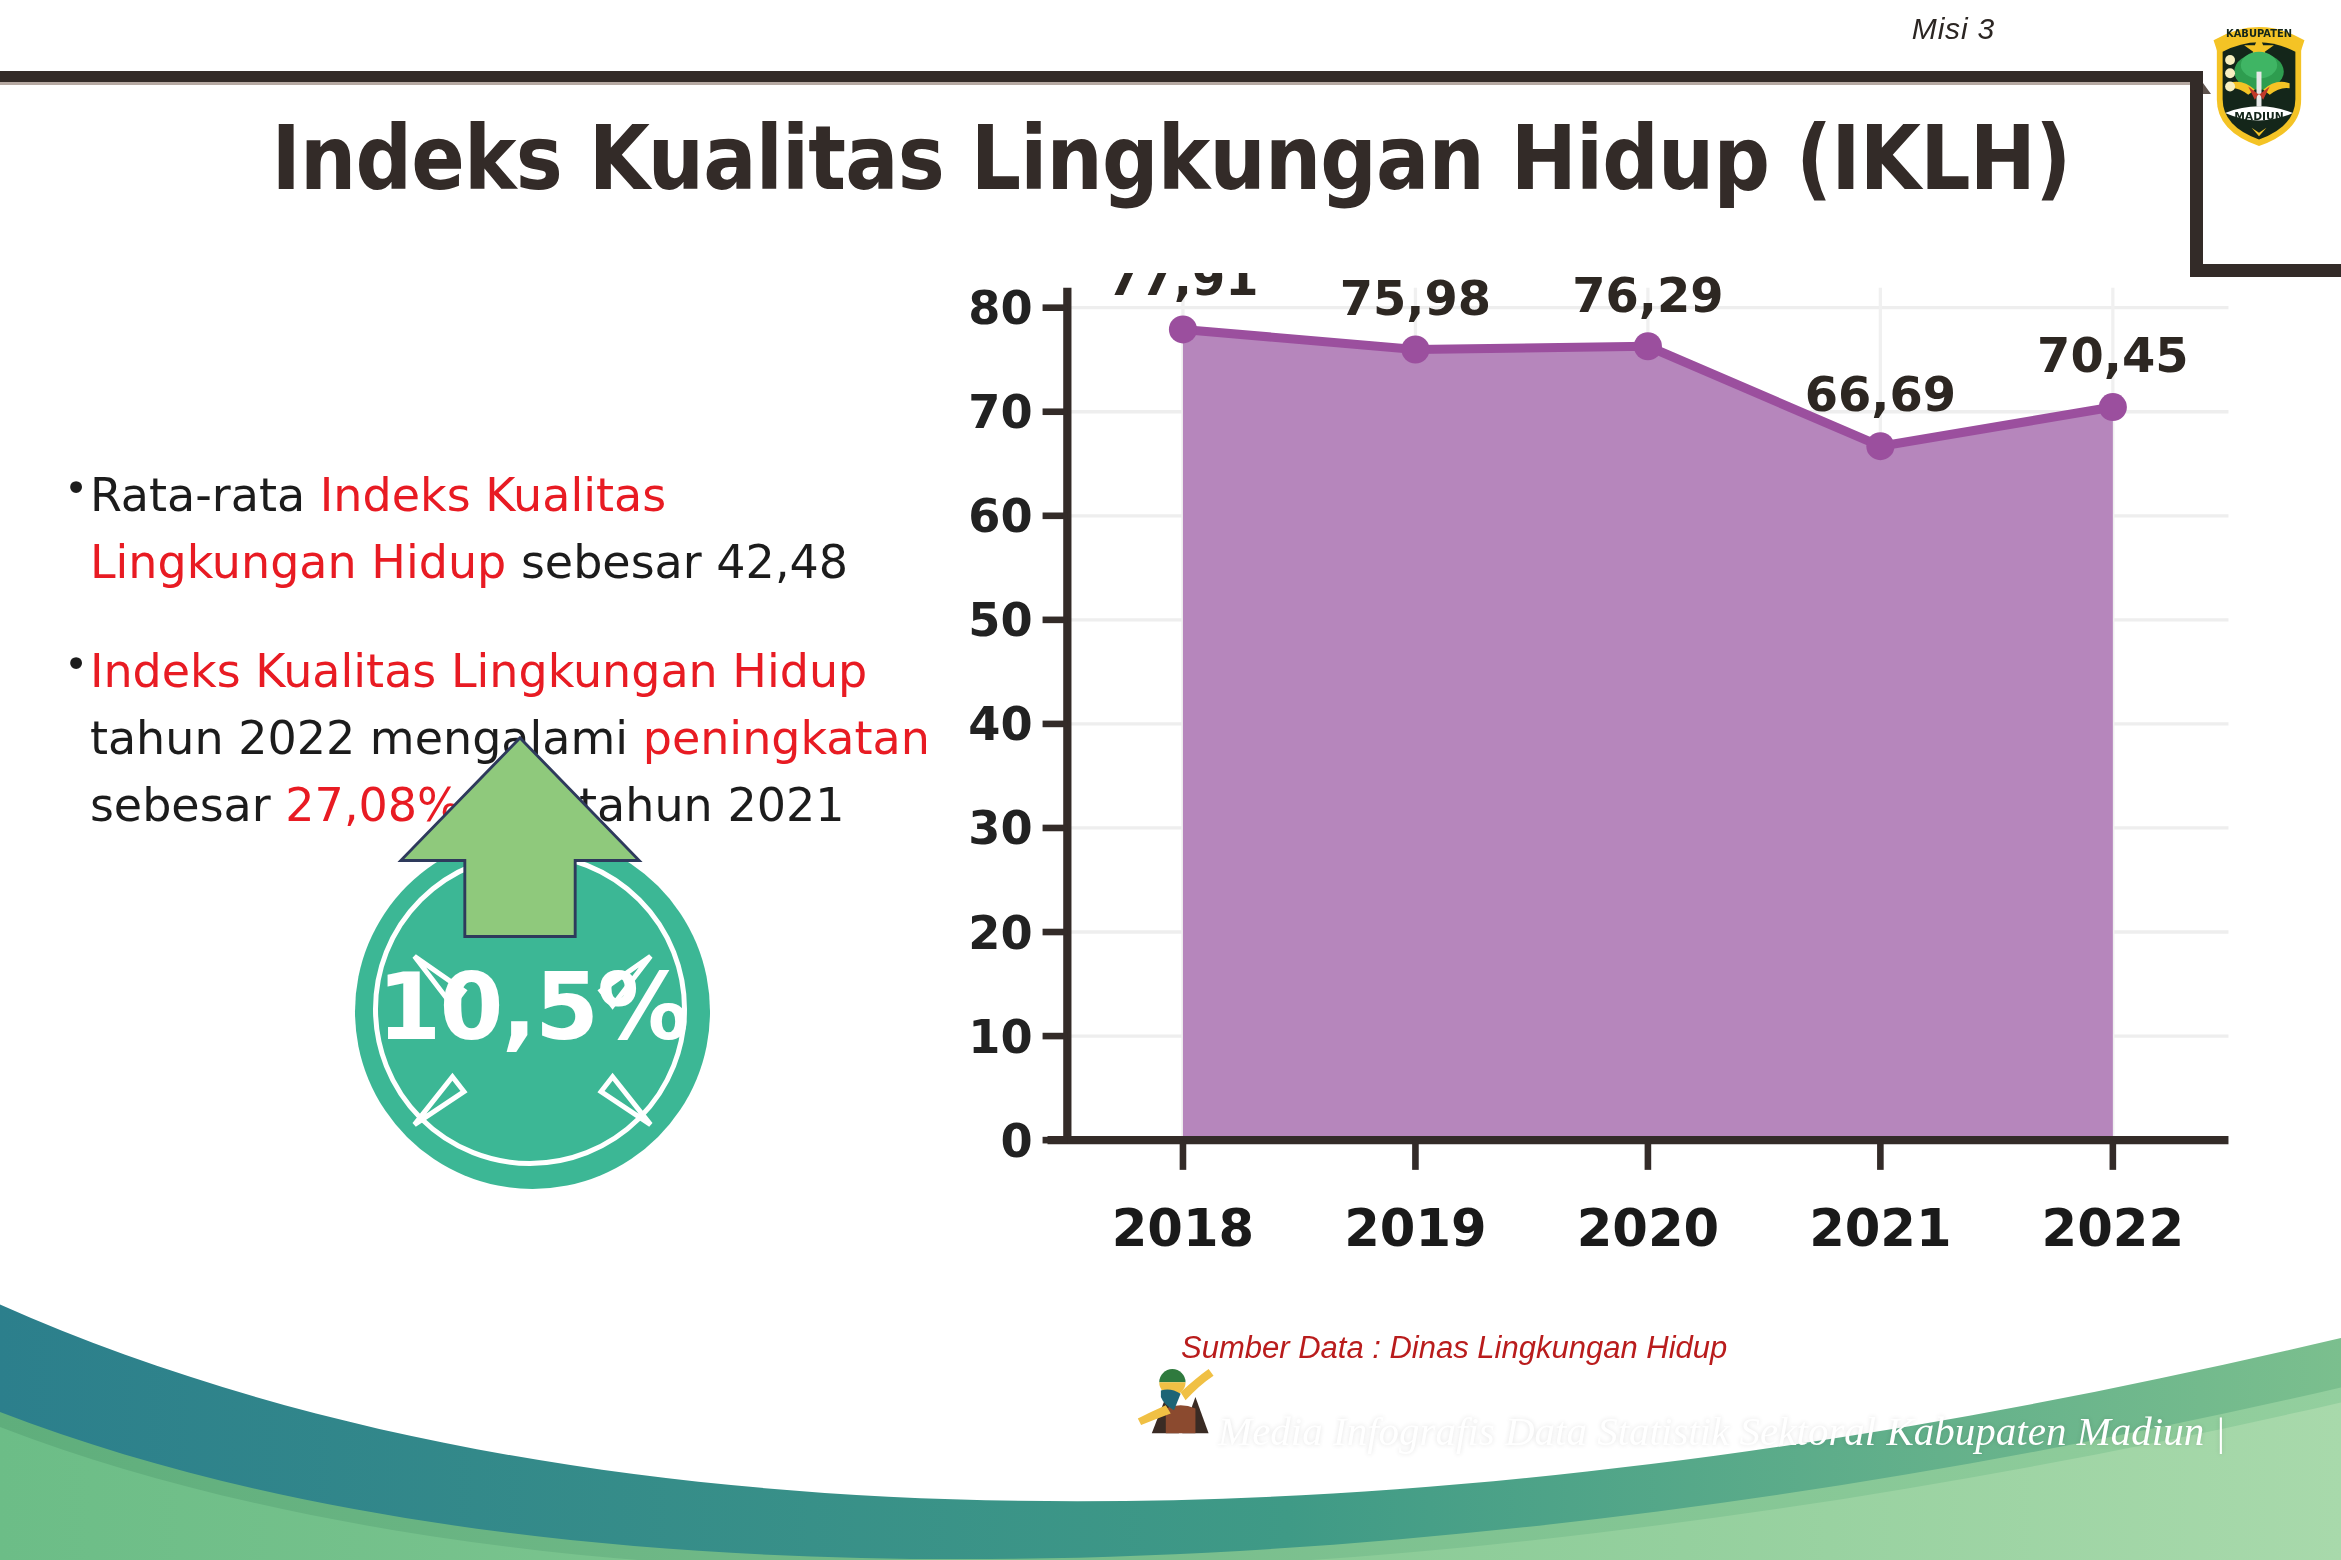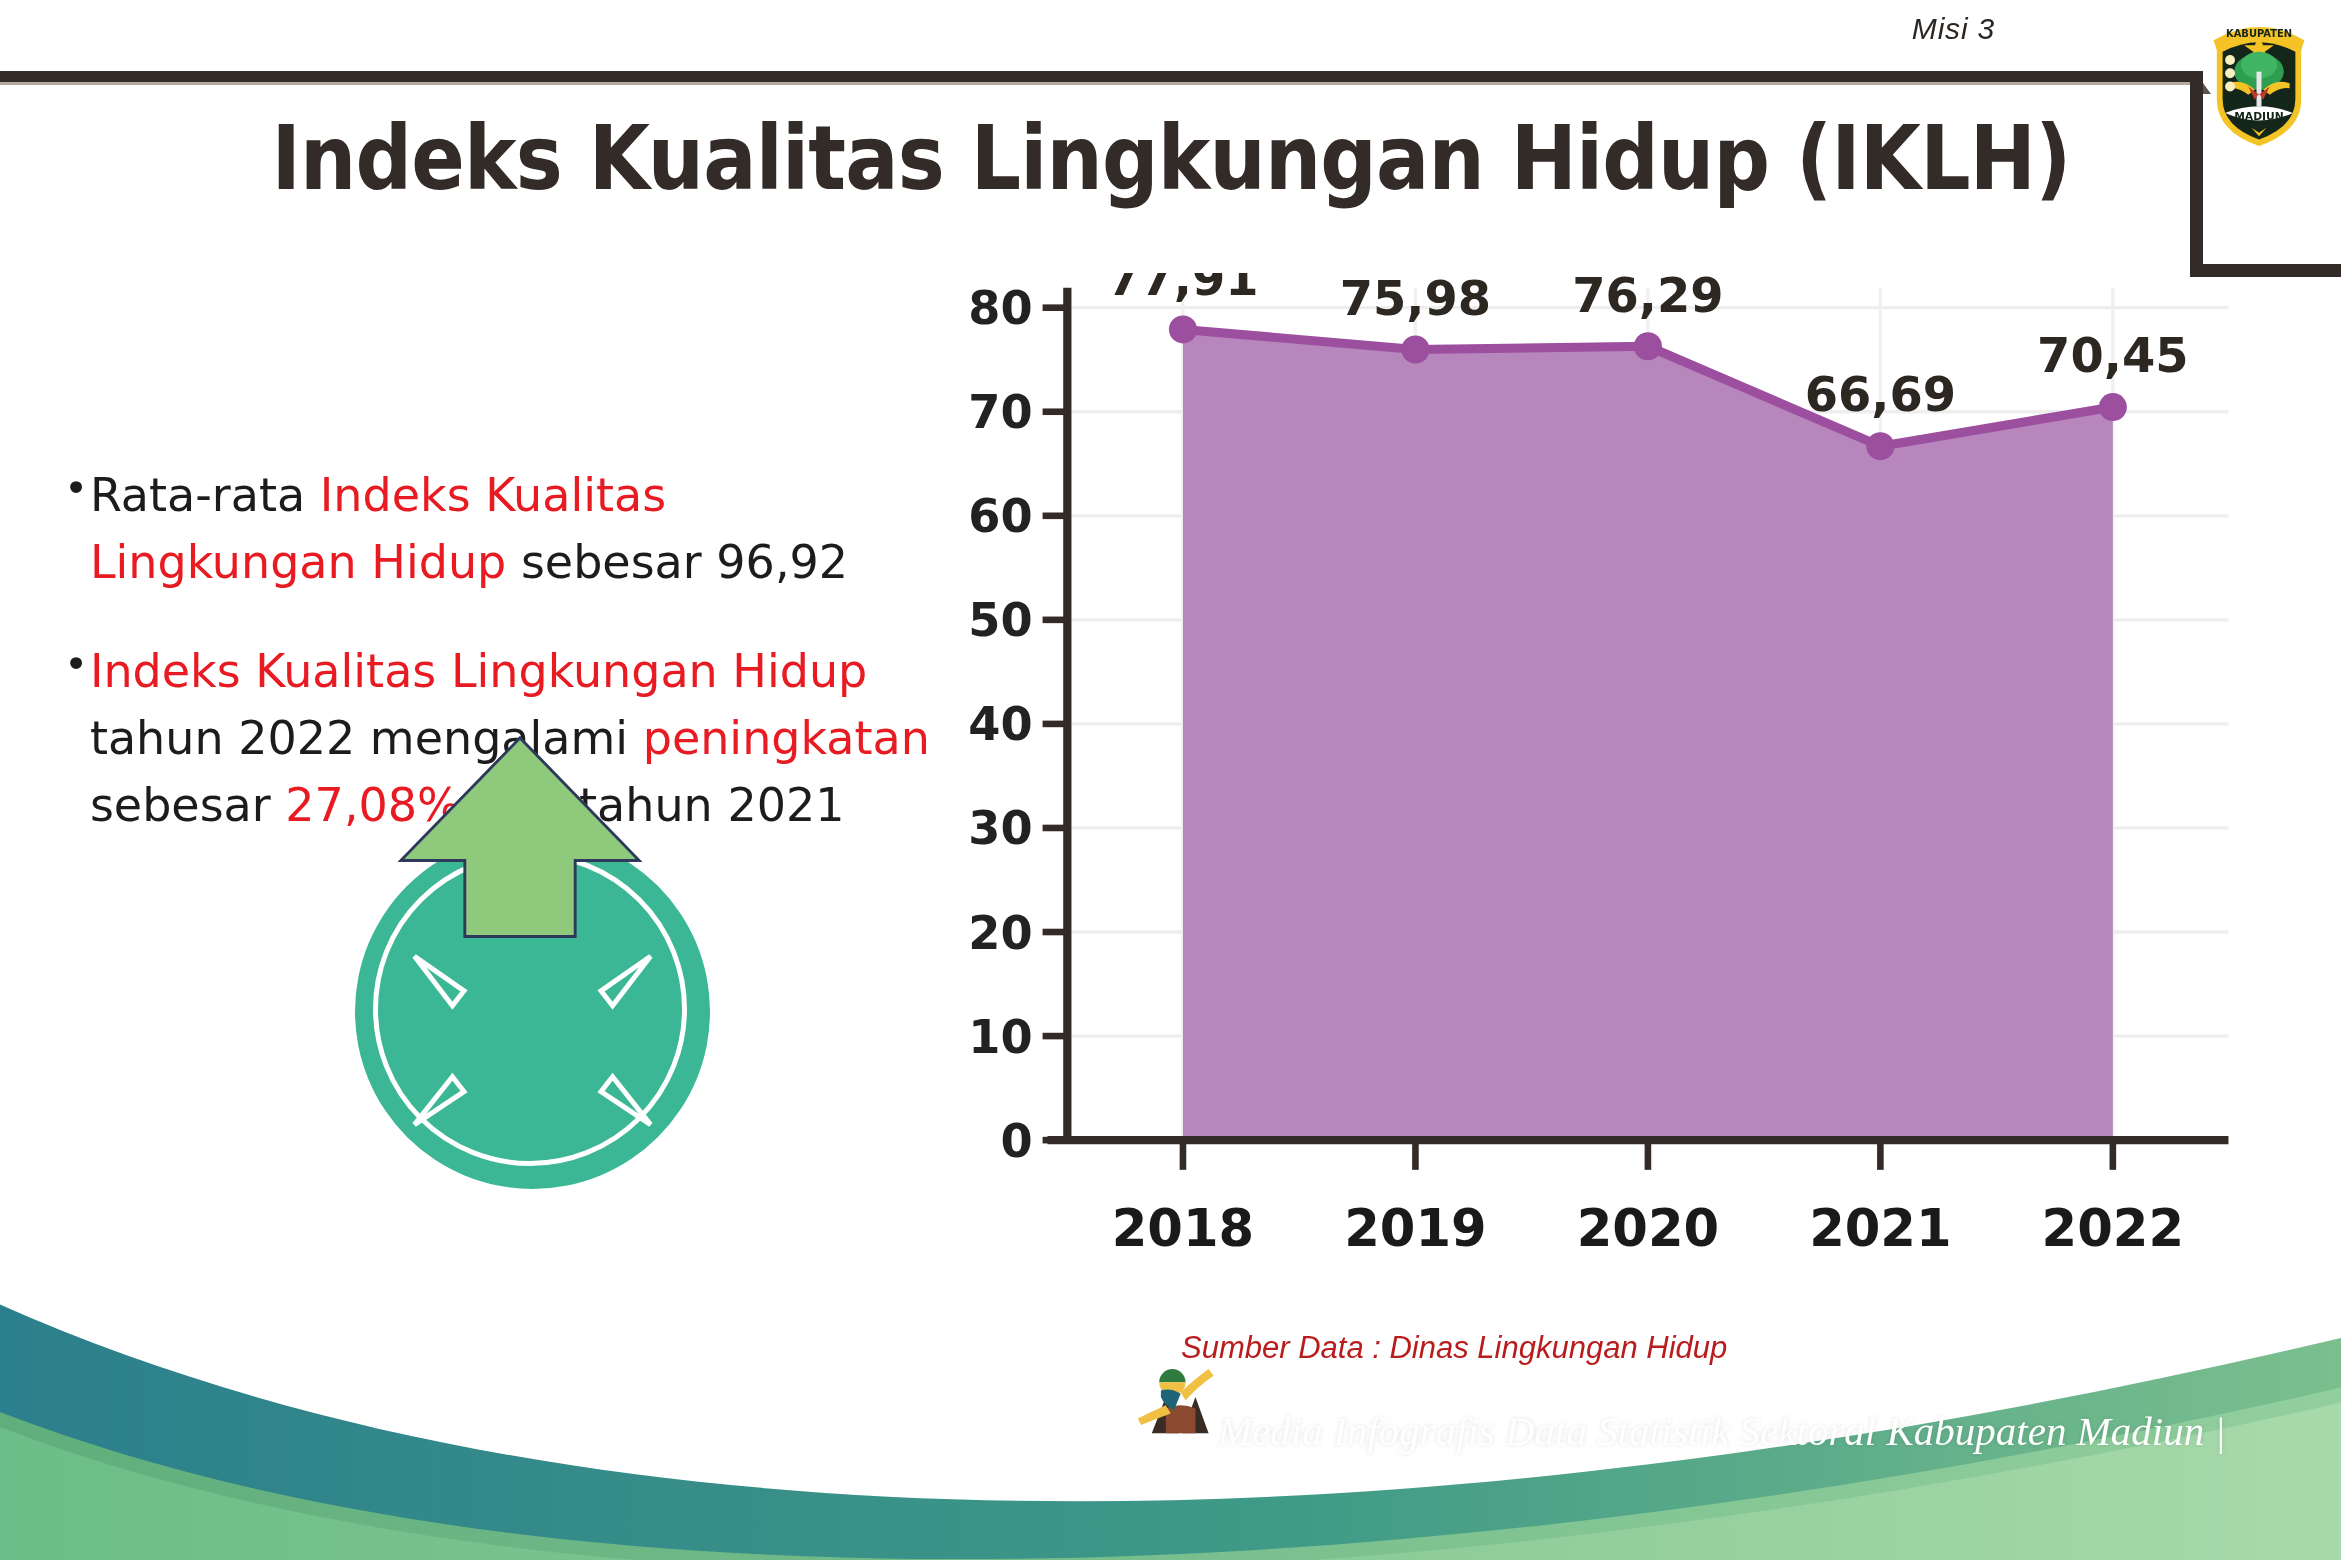--- a/index.html
+++ b/index.html
@@ -104,21 +104,21 @@
     <path d="M66 146 L75 152 L84 146 L75 156 Z" fill="#f4c325"></path>
   </svg>
 </div>
 
 <div id="page-title">Indeks Kualitas Lingkungan Hidup (IKLH)</div>
 
 <div id="narrative">
 
   <div class="bullet-row">
     <span class="dot">•</span>
-    <span class="bullet-text"><span>Rata-rata </span><span class="hl">Indeks Kualitas Lingkungan Hidup</span><span> sebesar 96,92</span></span>
+    <span class="bullet-text"><span>Rata-rata </span><span class="hl">Indeks Kualitas Lingkungan Hidup</span><span> sebesar 42,48</span></span>
   </div>
 
   <div class="bullet-row">
     <span class="dot">•</span>
     <span class="bullet-text"><span class="hl">Indeks Kualitas Lingkungan Hidup</span><span> tahun 2022 mengalami </span><span class="hl">peningkatan</span><span> sebesar </span><span class="hl">27,08%</span><span> dari tahun 2021</span></span>
   </div>
 
 </div>
 
 <div id="badge-wrap">
@@ -130,20 +130,21 @@
     <polygon points="150,6 290,150 215,150 215,242 85,242 85,150 10,150" fill="#8fc97c" stroke="none"></polygon>
   </svg>
 
   <svg style="position:absolute;left:25px;top:99px;width:355px;height:355px;" viewBox="0 0 430 430">
     <polygon points="72,148 132,190 118,208" fill="none" stroke="#fff" stroke-width="6"></polygon>
     <polygon points="358,148 298,190 312,208" fill="none" stroke="#fff" stroke-width="6"></polygon>
     <polygon points="72,352 132,312 118,294" fill="none" stroke="#fff" stroke-width="6"></polygon>
     <polygon points="358,352 298,312 312,294" fill="none" stroke="#fff" stroke-width="6"></polygon>
   </svg>
 
+  <div id="badge-pct">10,5%</div>
 </div>
 
 <div id="chart">
   <svg id="chart-svg" width="1338" height="991" viewBox="0 0 1620 1200">
 
     <g id="grid-h">
         <line x1="142" y1="924" x2="1548" y2="924" stroke="#eeeeee" stroke-width="4"></line>
         <line x1="142" y1="798" x2="1548" y2="798" stroke="#eeeeee" stroke-width="4"></line>
         <line x1="142" y1="672" x2="1548" y2="672" stroke="#eeeeee" stroke-width="4"></line>
         <line x1="142" y1="546" x2="1548" y2="546" stroke="#eeeeee" stroke-width="4"></line>

